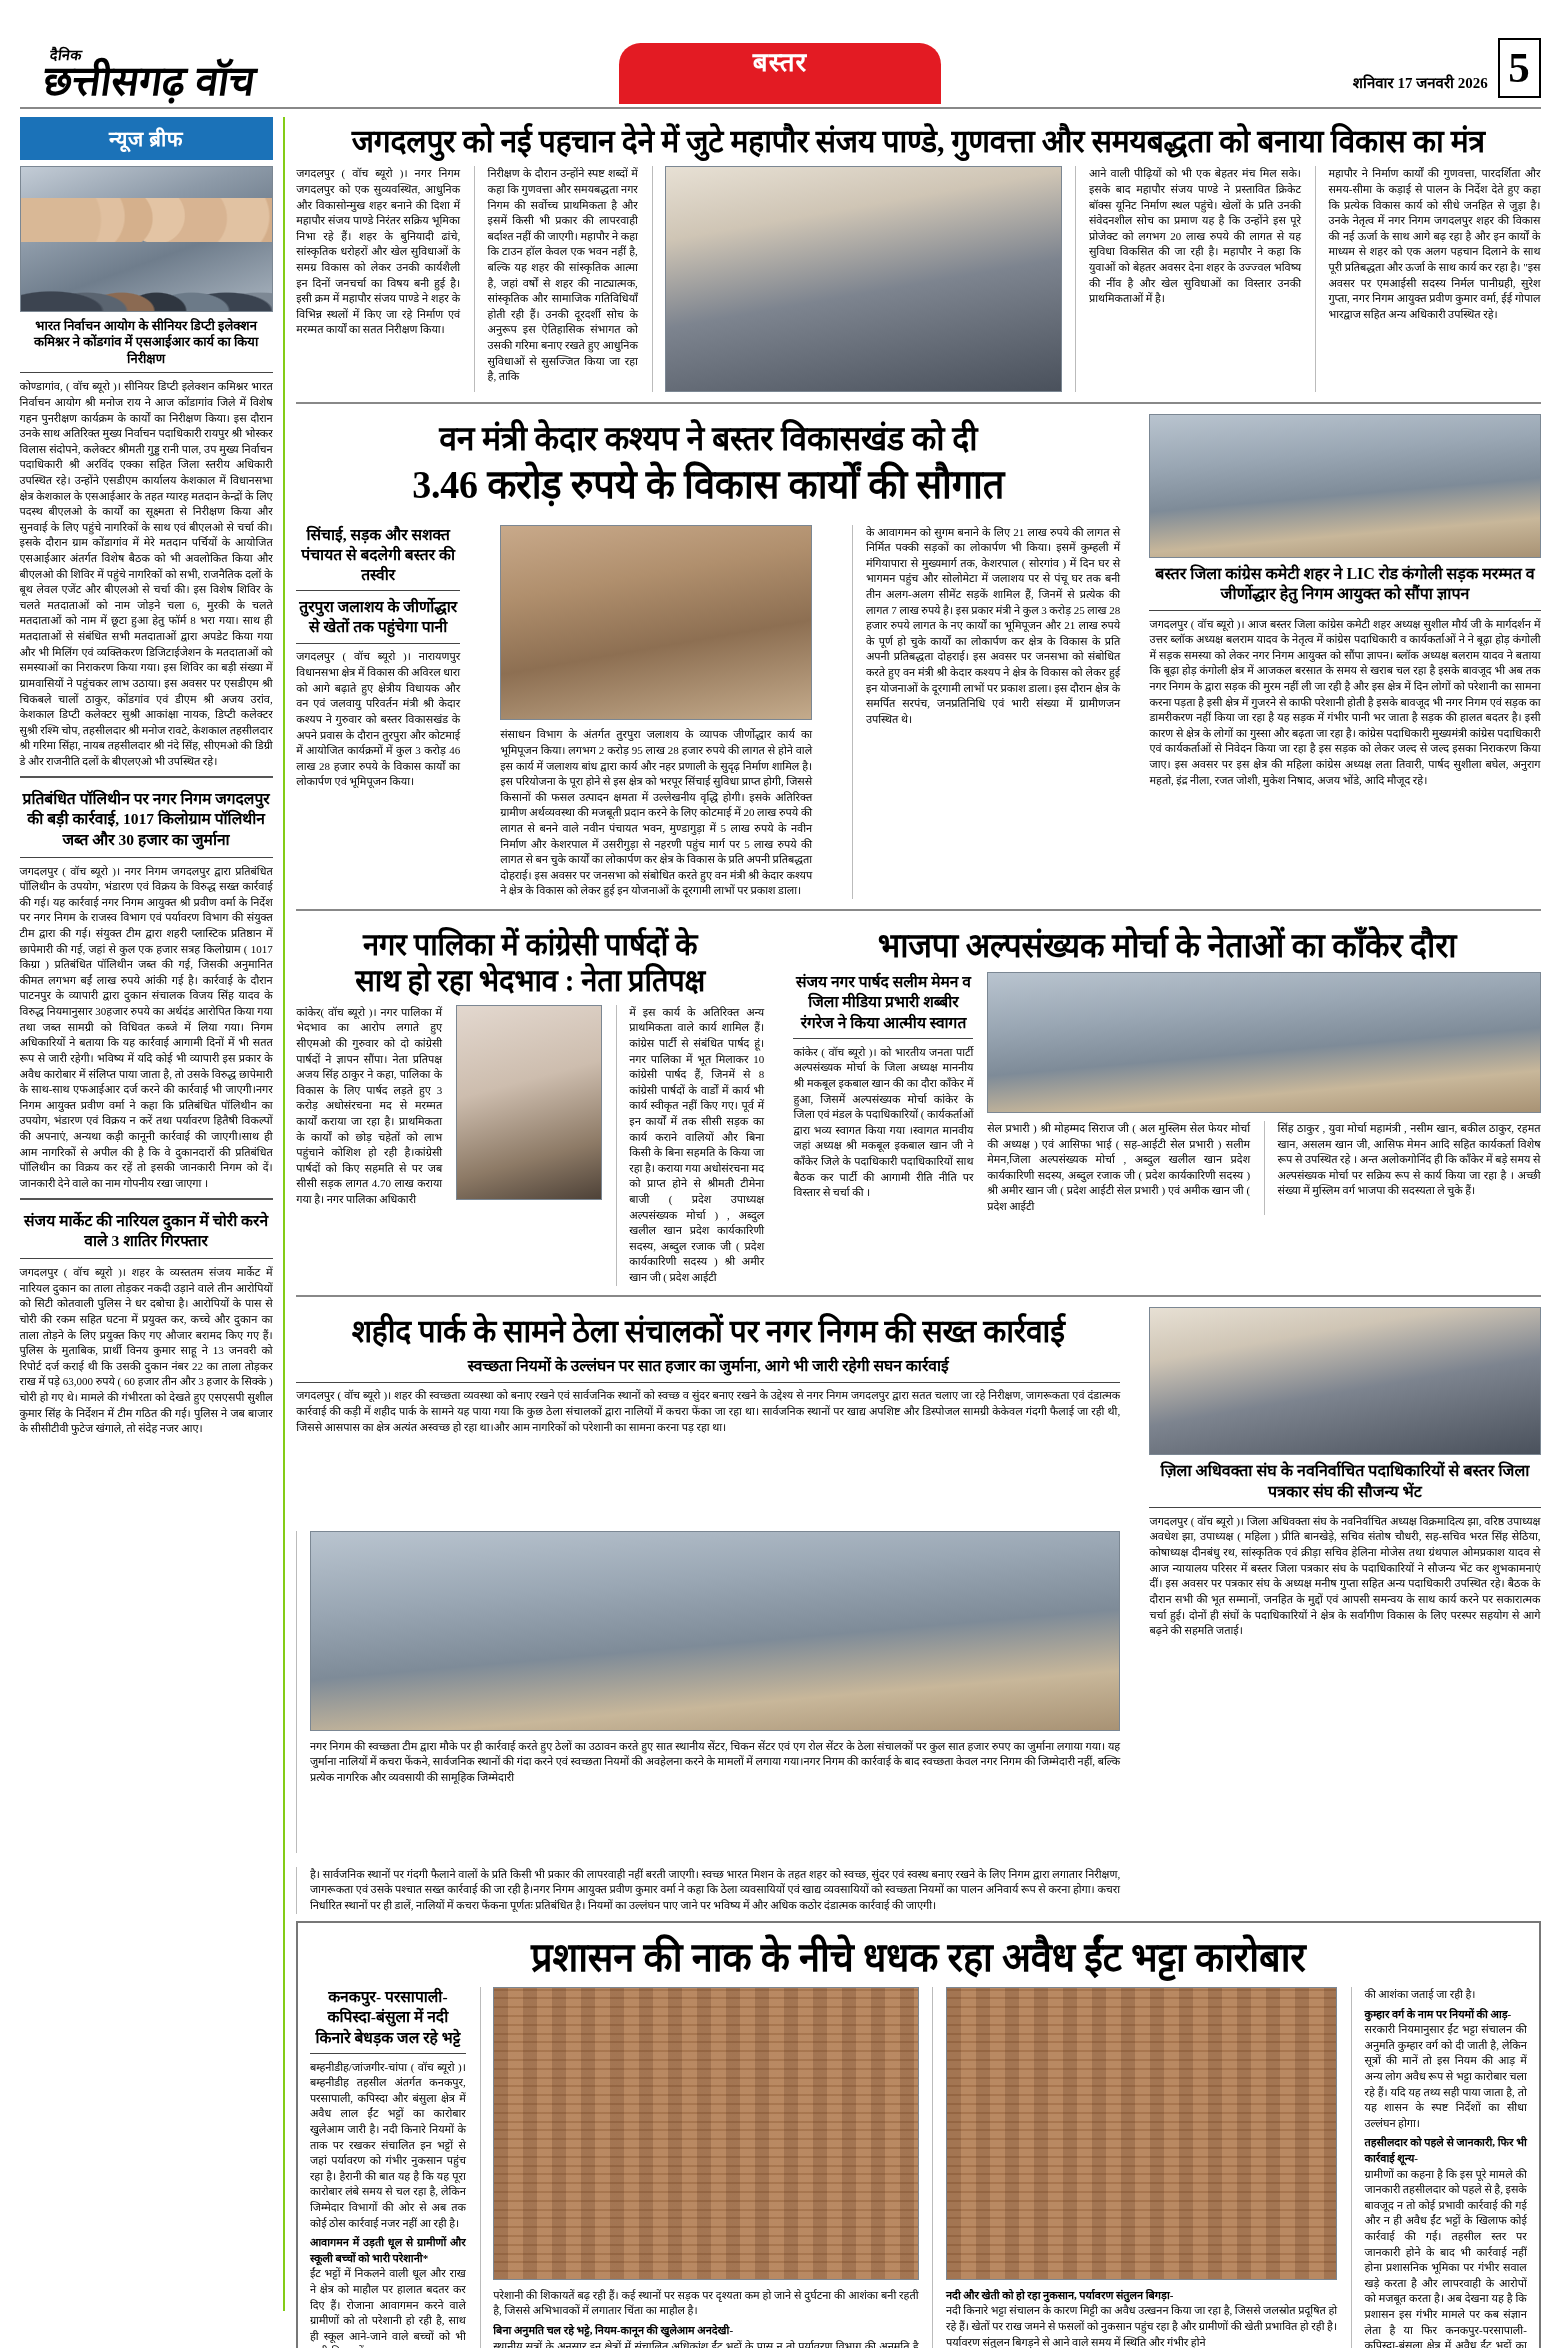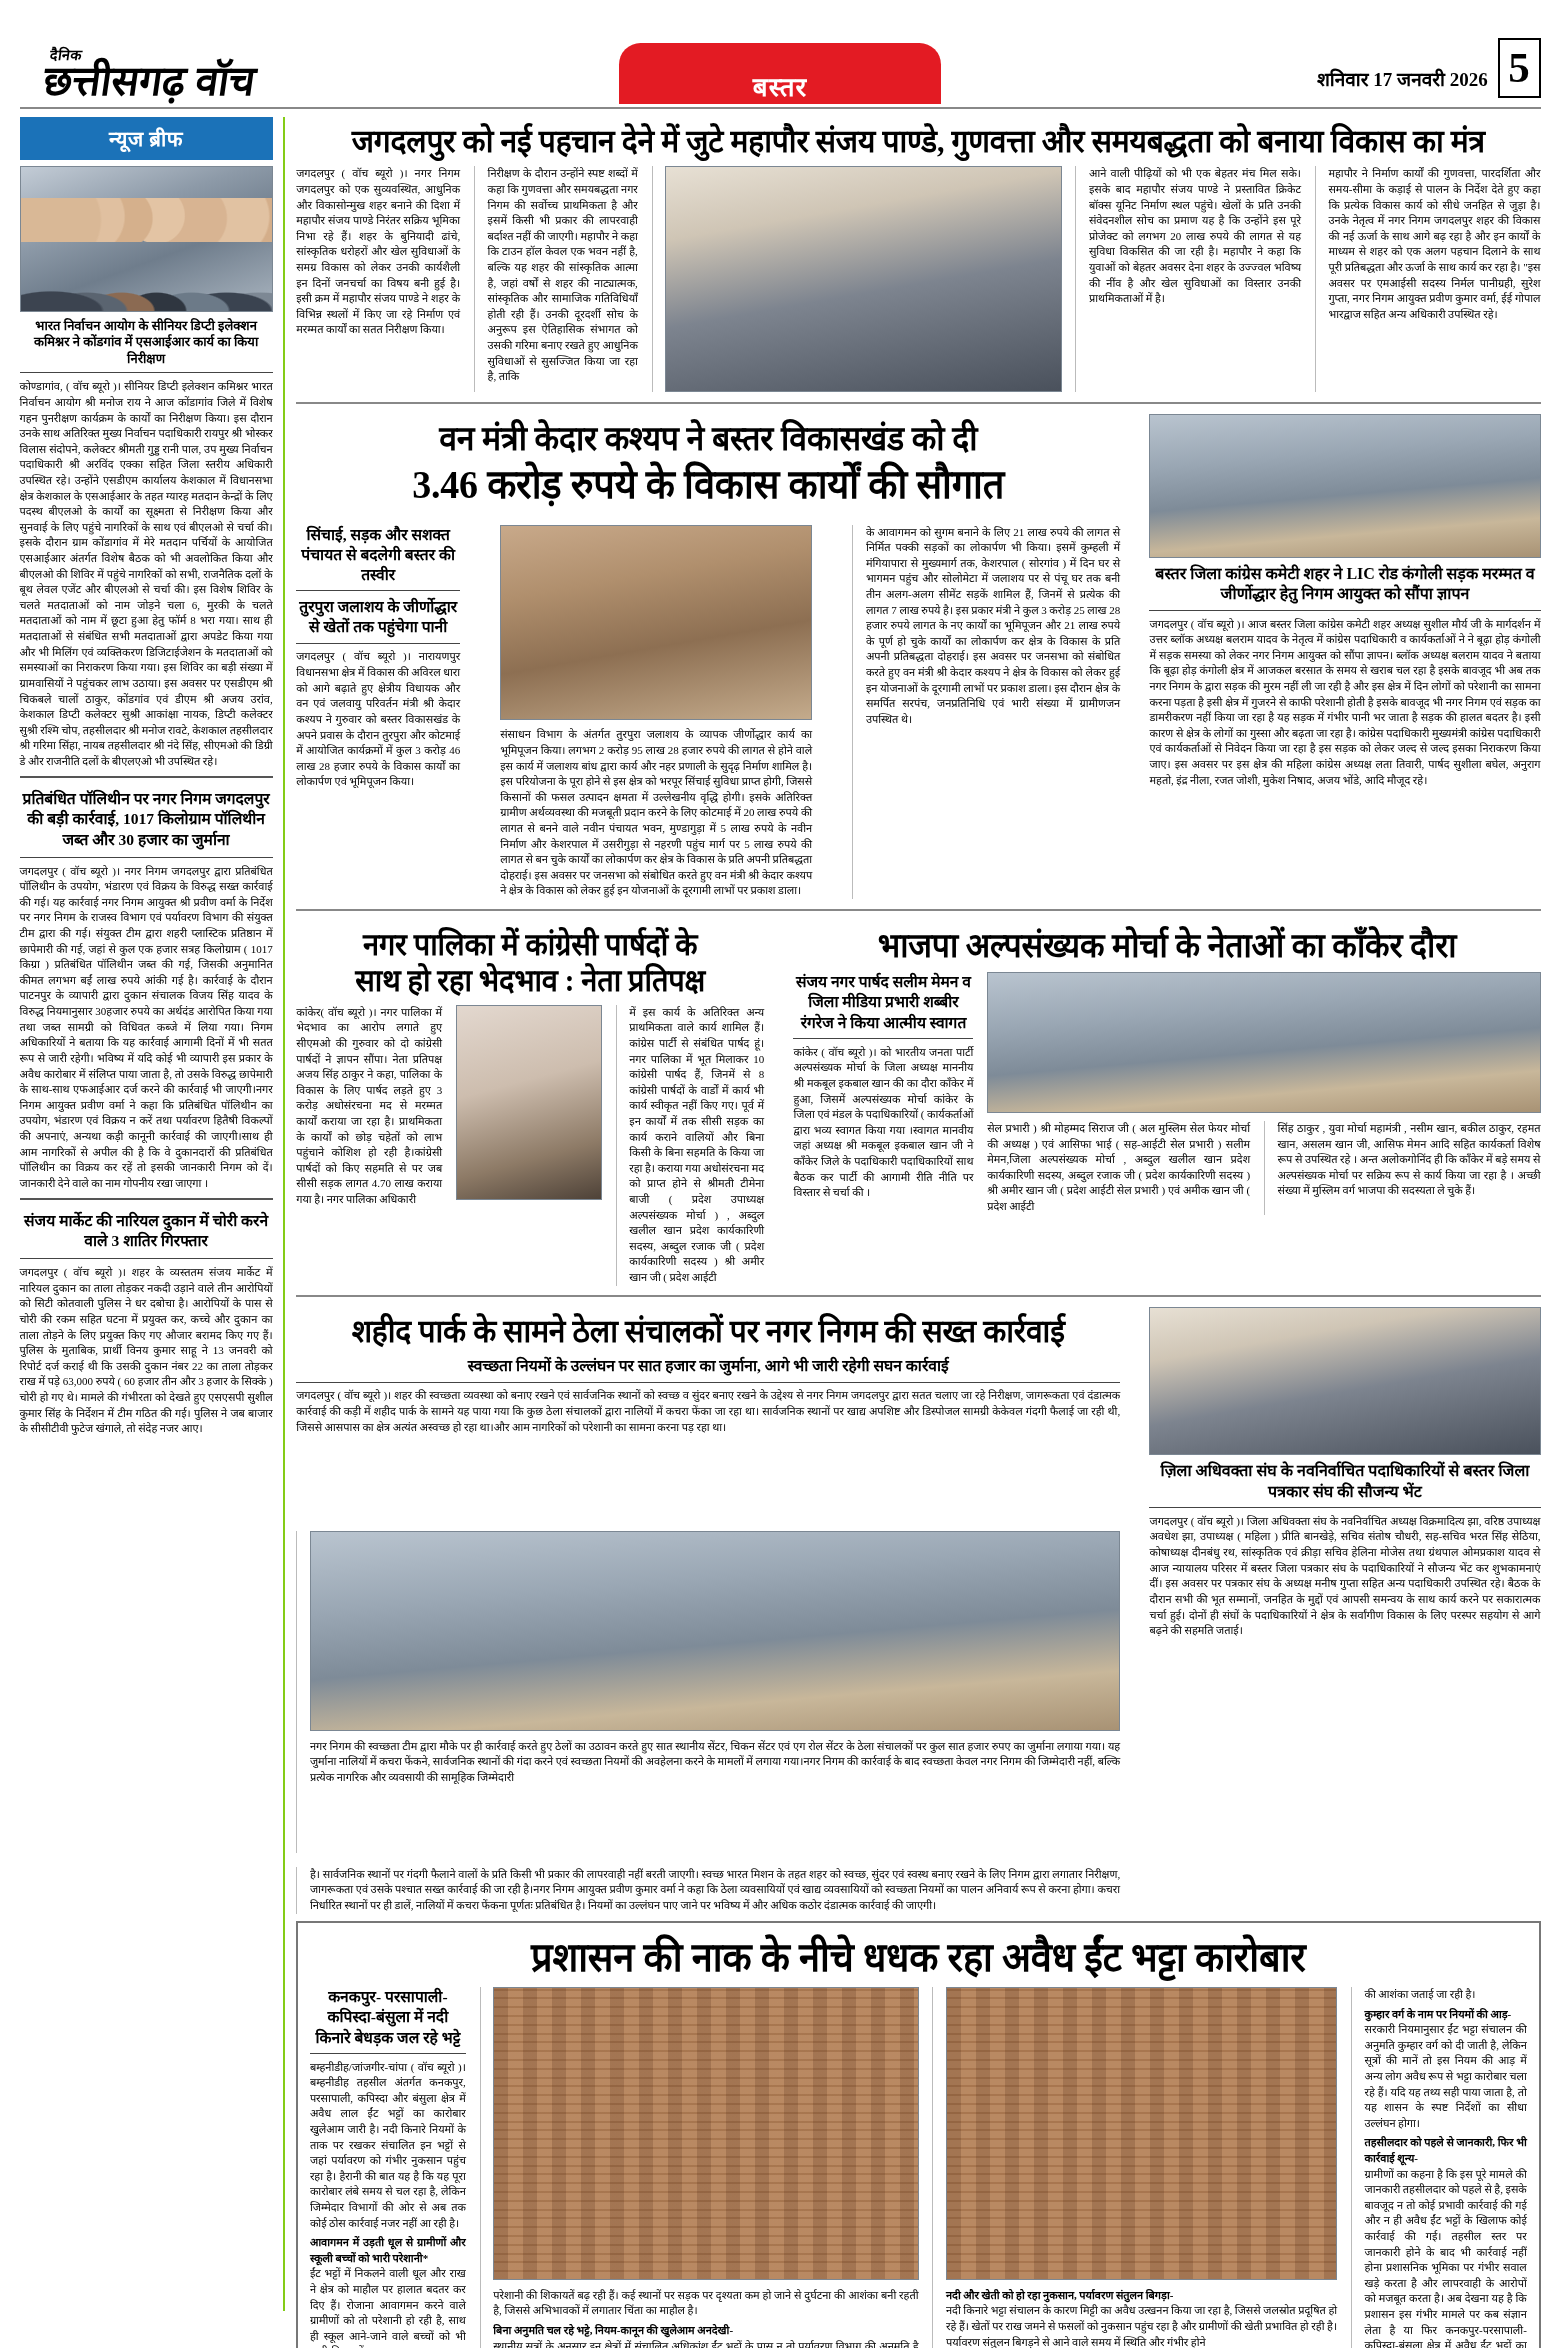--- a/index.html
+++ b/index.html
@@ -27,27 +27,27 @@
   .brand .name {
     font-size:41px; font-weight:bold; line-height:1;
     transform:skewX(-8deg); white-space:nowrap;
     font-family:"Liberation Serif", serif;
   }
   .section-tab {
     position:absolute; left:50%; transform:translateX(-50%);
     bottom:0;
     width:322px; height:61px; background:#e31b23;
     border-radius:21.5px 21.5px 0 0;
-    display:flex; align-items:flex-end; justify-content:center;margin-top:48px;
+    display:flex; align-items:flex-start; justify-content:center;margin-top:48px;
   }
   .section-tab span {
     color:#fff; font-size:26px; font-weight:bold; letter-spacing:1px;
   }
   .dateblock { display:flex; align-items:flex-end; gap:9.8px; padding-bottom:3.9px; }
-  .dateblock .dt { font-size:19px; font-weight:bold; white-space:nowrap; padding-bottom:5.9px;}
+  .dateblock .dt { font-size:15px; font-weight:bold; white-space:nowrap; padding-bottom:5.9px;}
   .pagenum {
     border:2px solid #000; width:43px; height:60px;
     display:flex; align-items:center; justify-content:center;
     font-size:43px; font-weight:bold; line-height:1;
   }
   .rule-thick { border-top:2.9px solid #888; margin-top:3.9px; }
 
   
   .body-grid { display:flex; gap:0; margin-top:7.8px; height:2194px; }
   .col-left { width:265px; flex:0 0 265px; padding-right:9.8px; border-right:2px solid #84cc16; }

